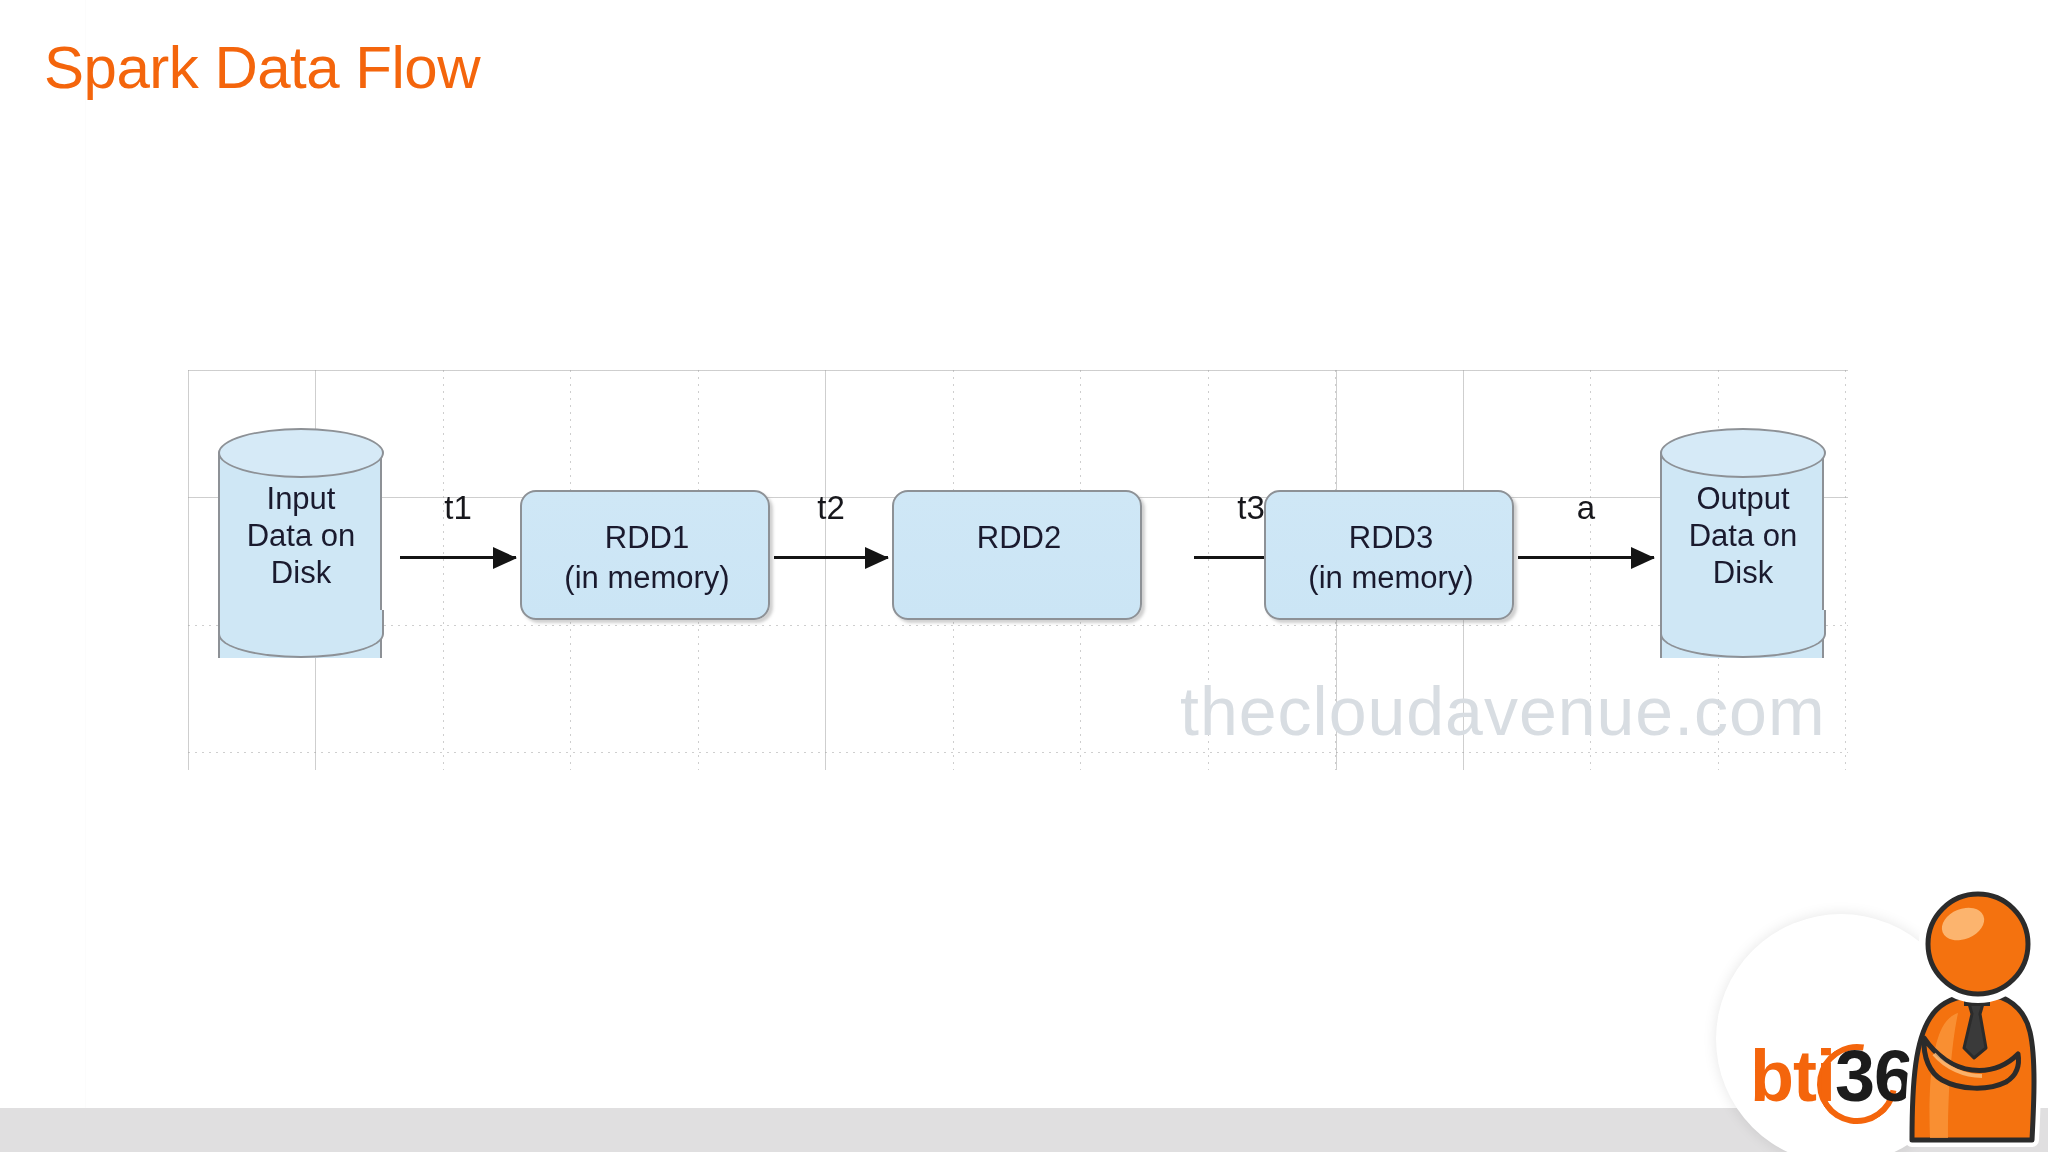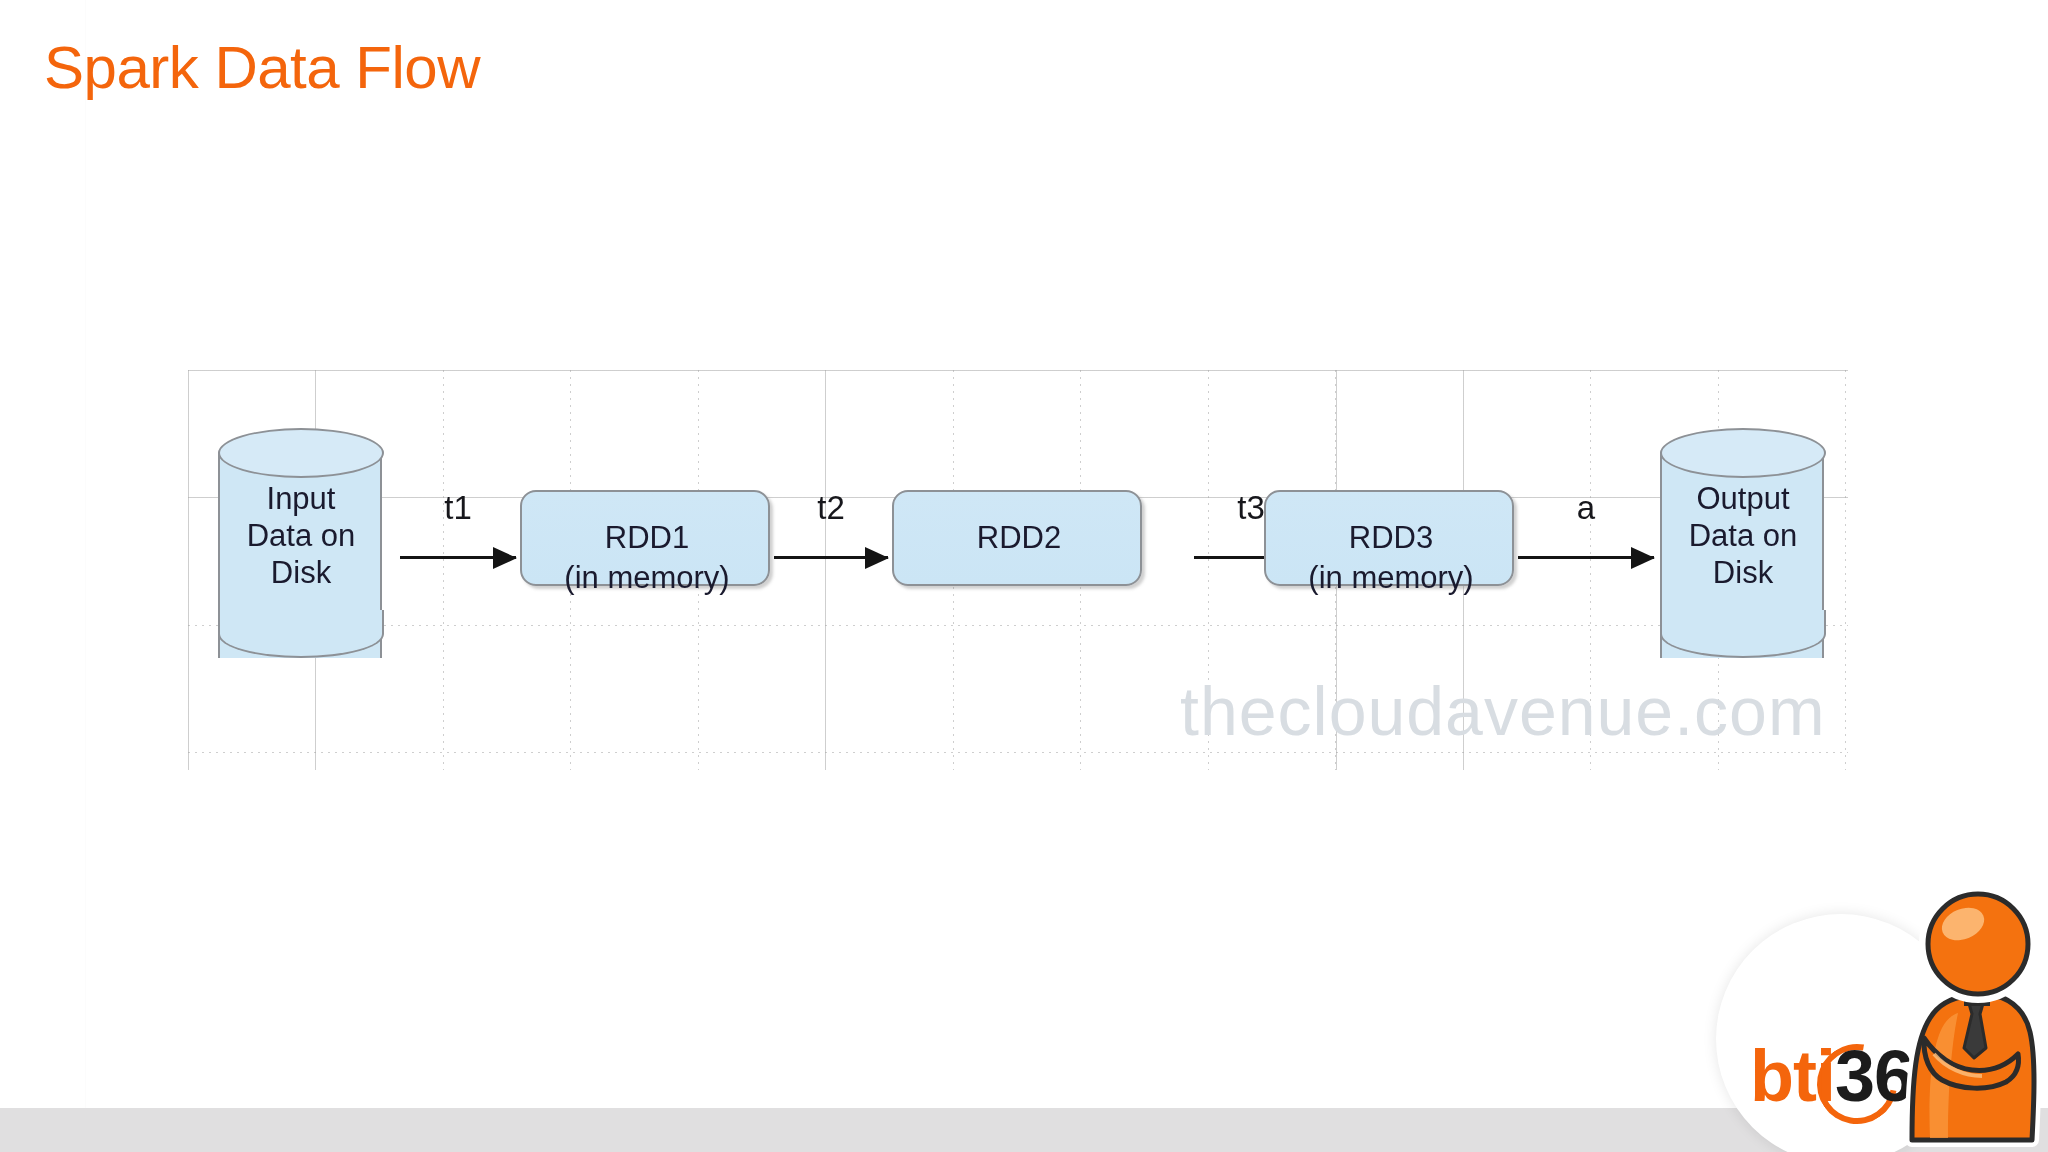--- a/index.html
+++ b/index.html
@@ -142,21 +142,21 @@
     font-size: 31px;
     line-height: 37px;
     color: #1a1a2e;
     z-index: 4;
   }
 
   
   .rdd {
     position: absolute;
     width: 250px;
-    height: 96px;
+    height: 130px;
     top: 120px;
     background: linear-gradient(to bottom, #cfe7f6 0%, #cbe5f5 100%);
     border: 2px solid #8d9196;
     border-radius: 16px;
     box-sizing: border-box;
     box-shadow: 3px 3px 3px rgba(120,120,120,.35);
   }
   .rdd .rdd-label {
     position: absolute;
     left: 0;

